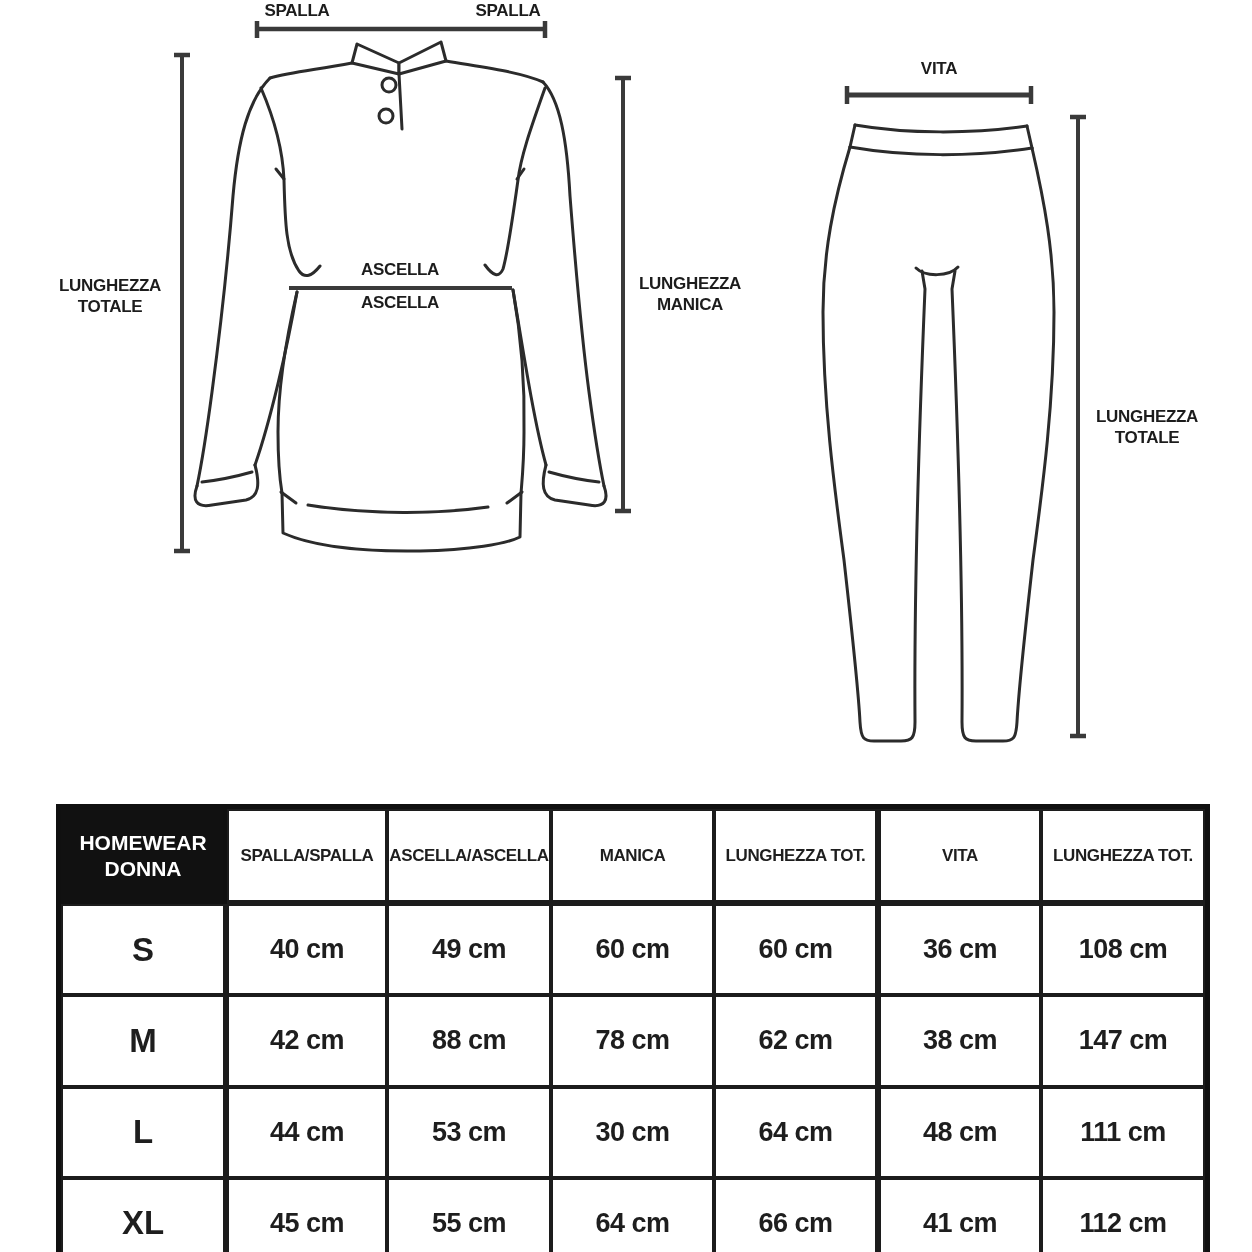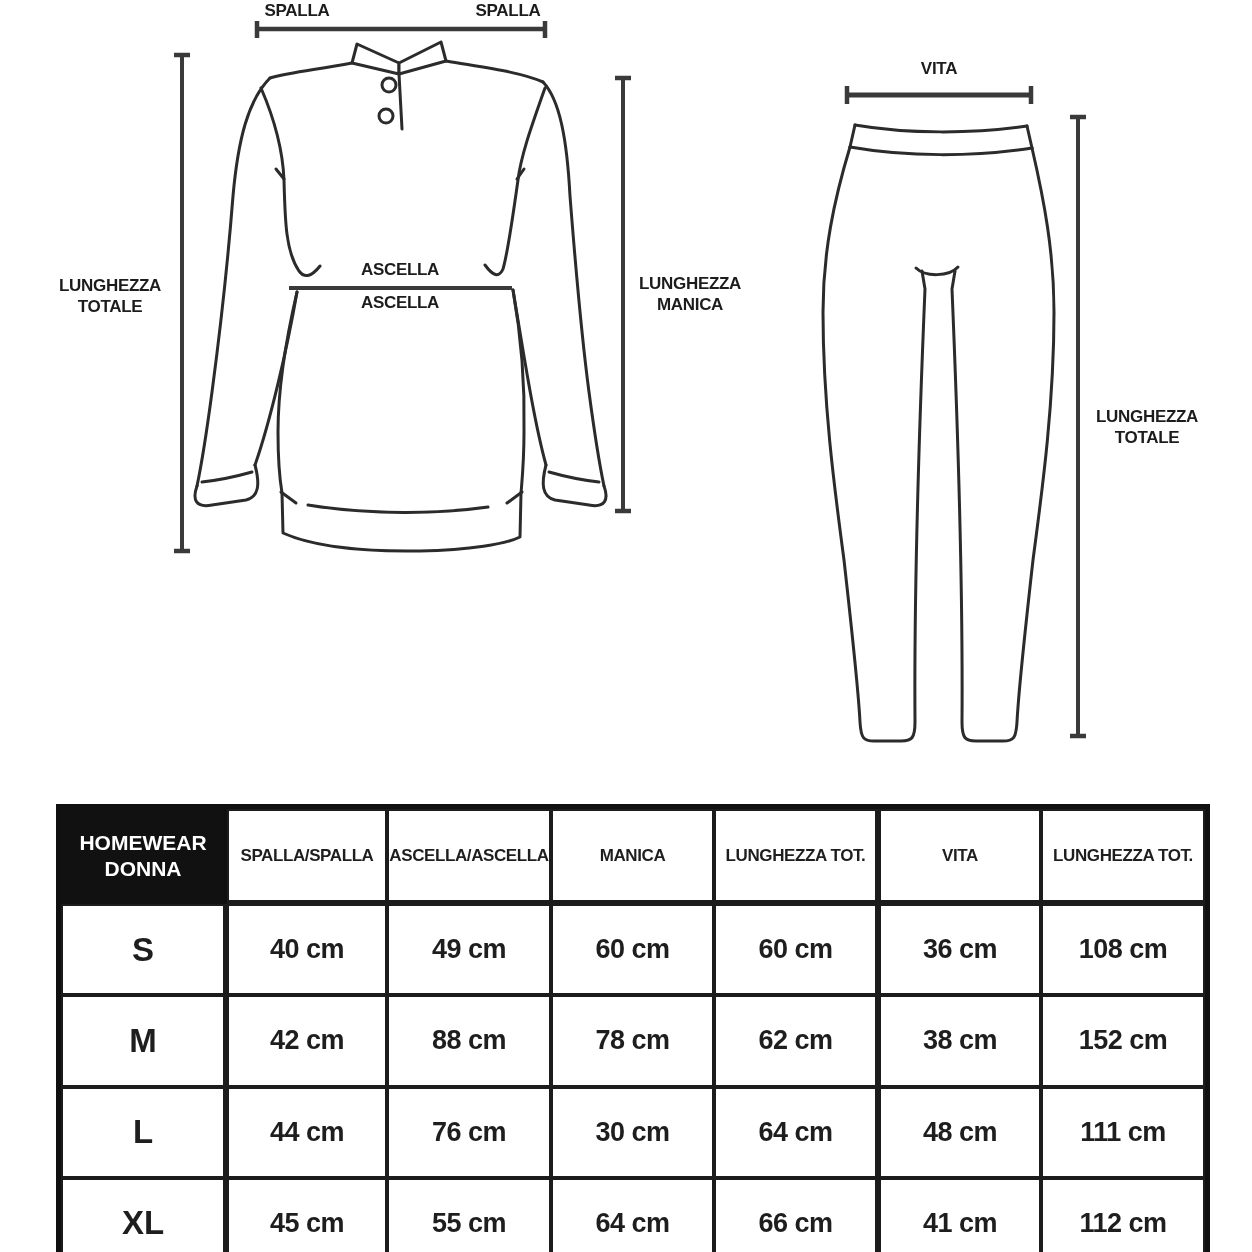--- a/index.html
+++ b/index.html
@@ -211,26 +211,26 @@
         <td class="value-cell group-split">36 cm</td>
         <td class="value-cell">108 cm</td>
       </tr>
       <tr>
         <th class="col-size">M</th>
         <td class="value-cell">42 cm</td>
         <td class="value-cell">88 cm</td>
         <td class="value-cell">78 cm</td>
         <td class="value-cell">62 cm</td>
         <td class="value-cell group-split">38 cm</td>
-        <td class="value-cell">152 cm</td>
+        <td class="value-cell">147 cm</td>
       </tr>
       <tr>
         <th class="col-size">L</th>
         <td class="value-cell">44 cm</td>
-        <td class="value-cell">76 cm</td>
+        <td class="value-cell">53 cm</td>
         <td class="value-cell">30 cm</td>
         <td class="value-cell">64 cm</td>
         <td class="value-cell group-split">48 cm</td>
         <td class="value-cell">111 cm</td>
       </tr>
       <tr>
         <th class="col-size">XL</th>
         <td class="value-cell">45 cm</td>
         <td class="value-cell">55 cm</td>
         <td class="value-cell">64 cm</td>

